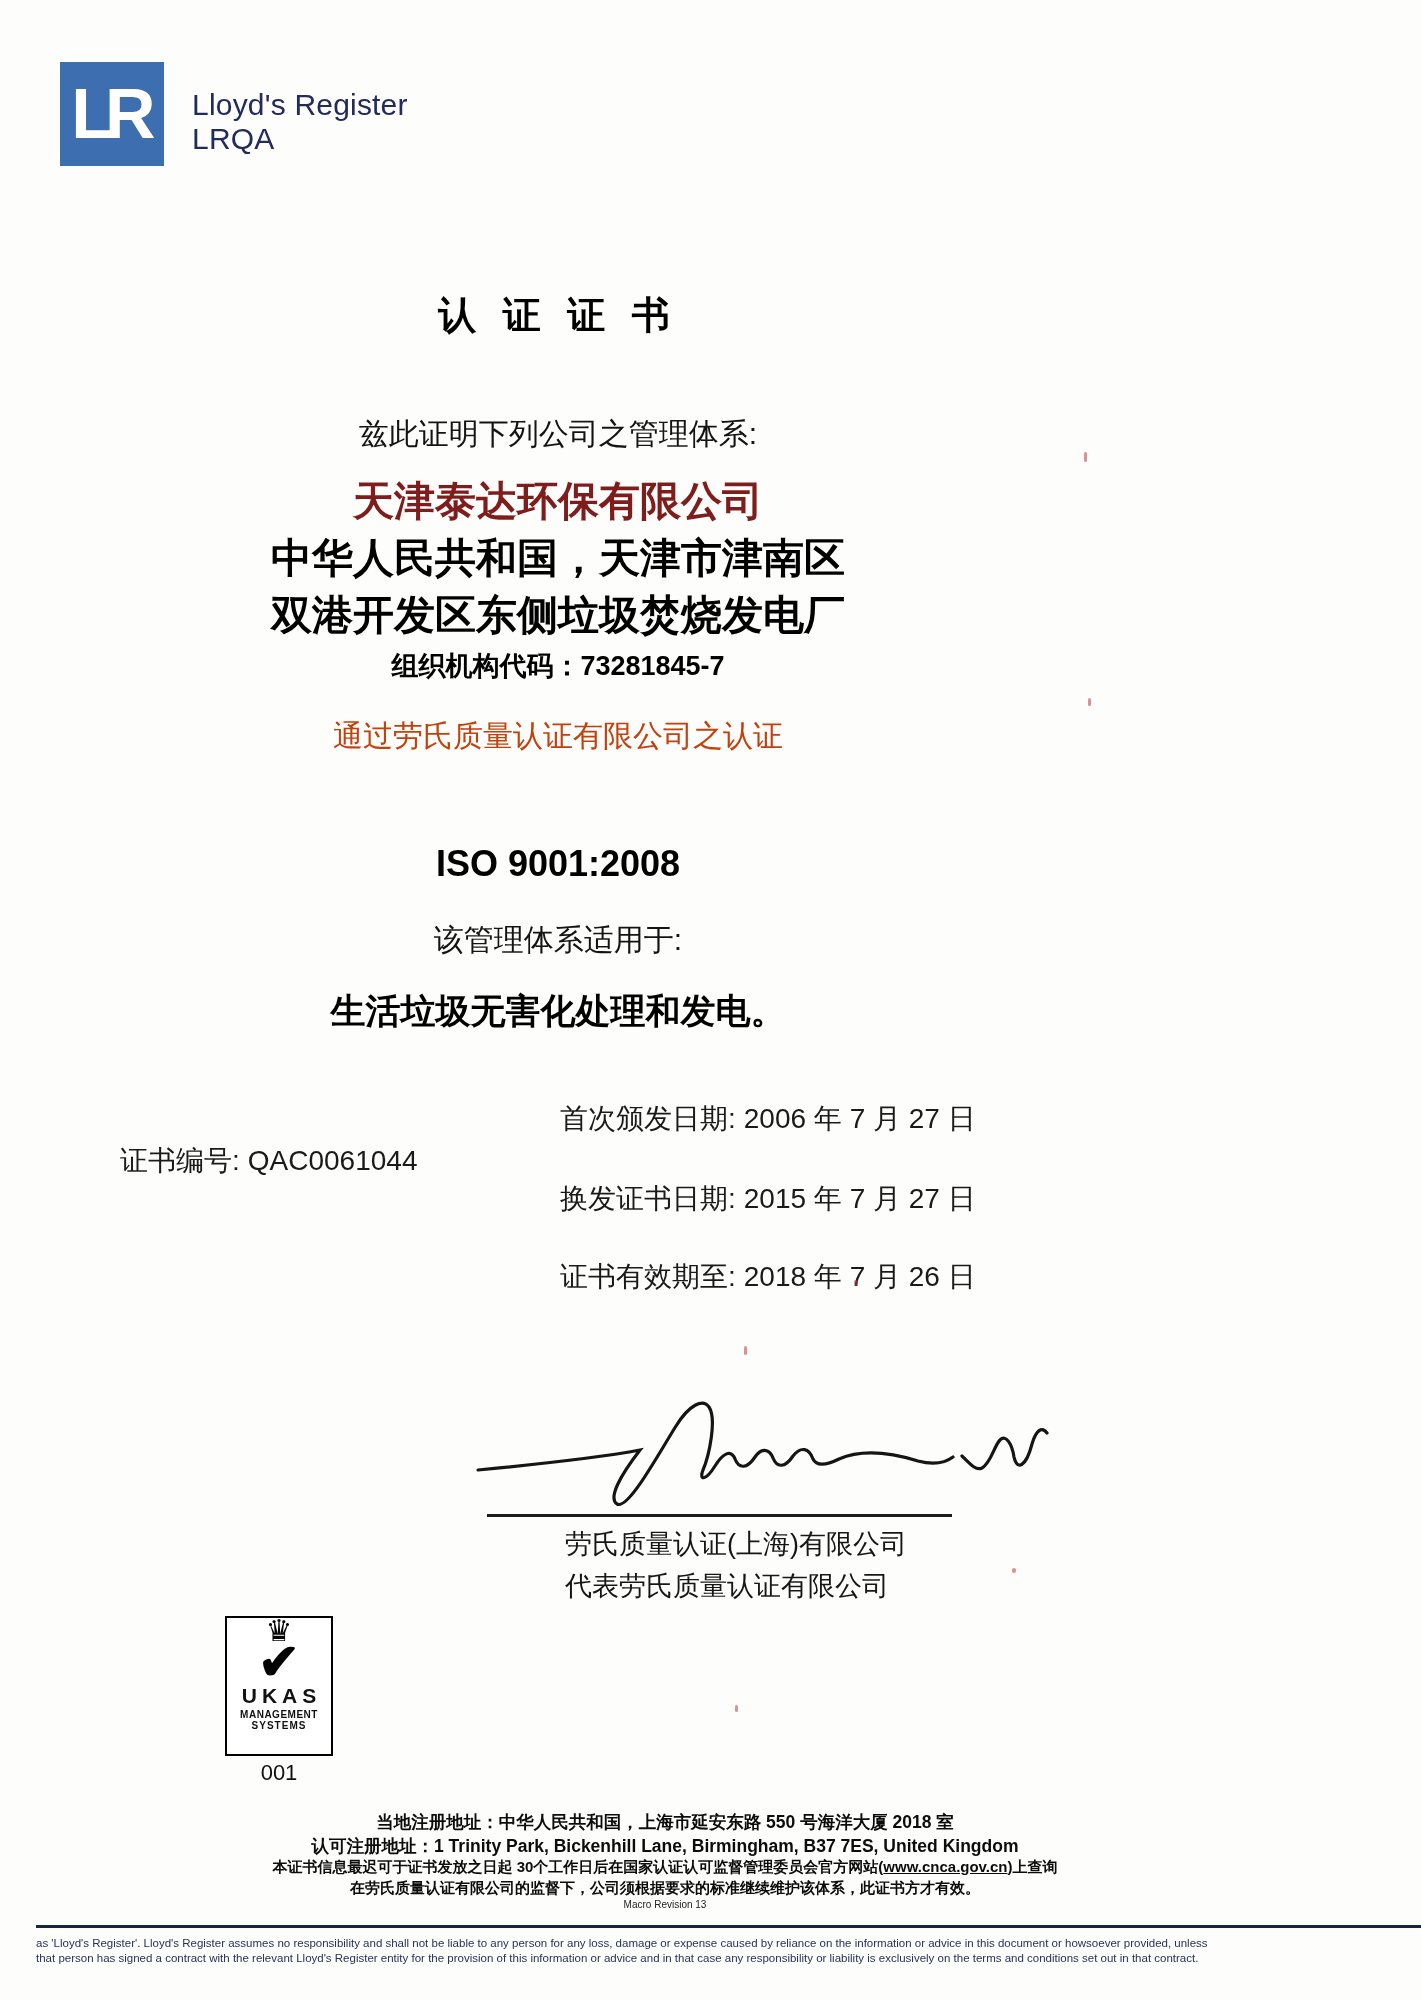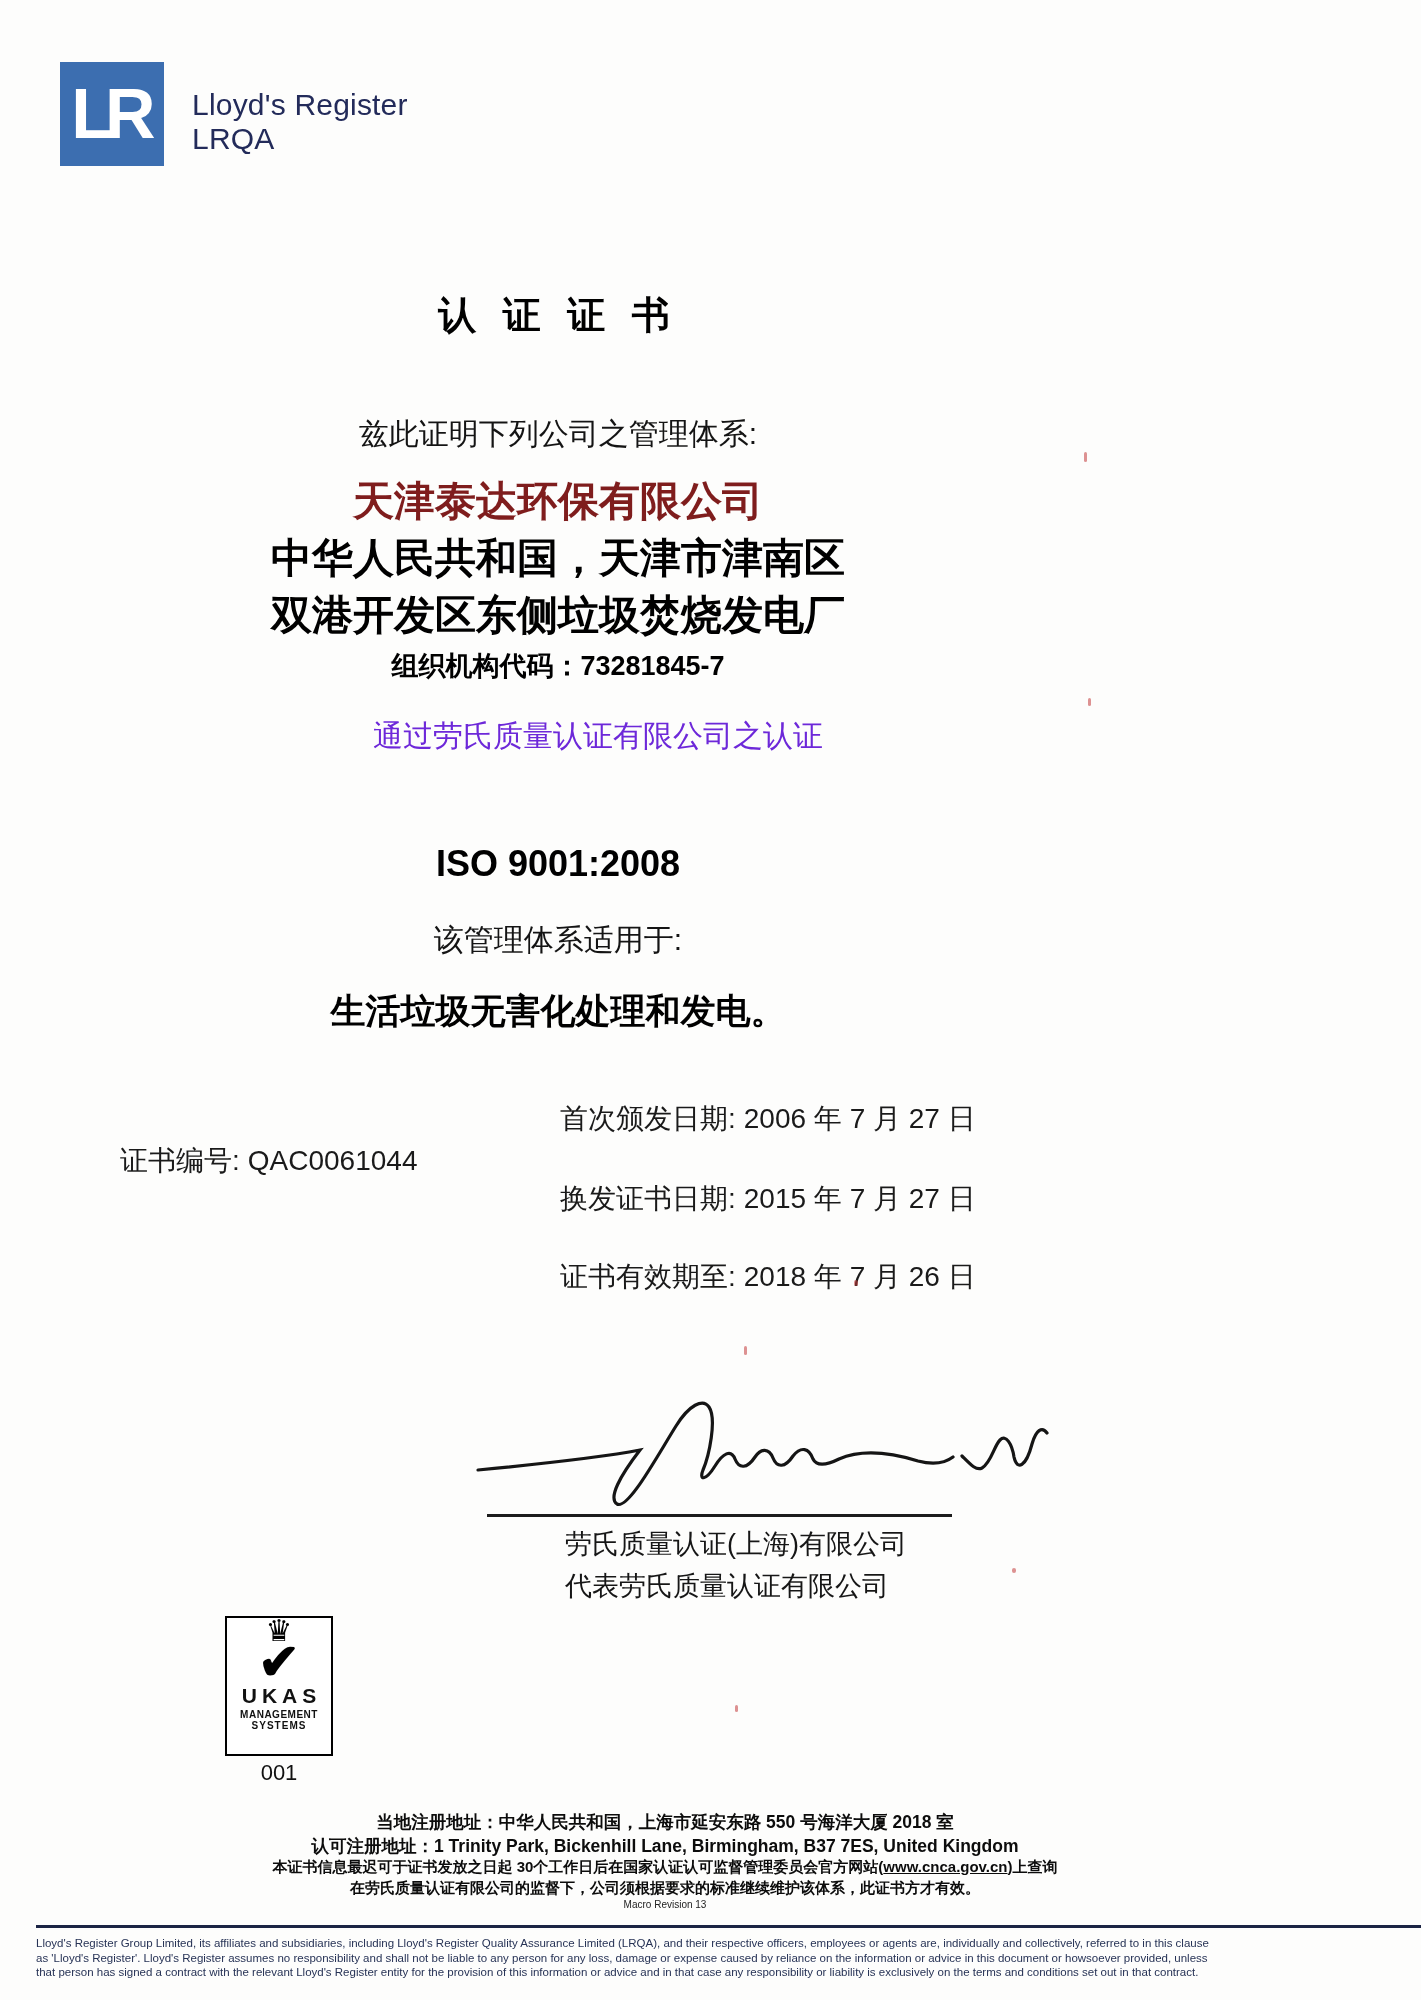--- a/index.html
+++ b/index.html
@@ -26,21 +26,21 @@
     font-size:30px;line-height:34px;color:#232b5a;letter-spacing:.2px;
   }
   
   .cc{position:absolute;left:0;width:1116px;text-align:center;}
   .title{top:290px;font-size:38px;font-weight:bold;letter-spacing:8px;color:#000;}
   .intro{top:414px;font-size:30px;color:#141414;}
   .company-name{top:474px;font-size:41px;font-weight:bold;color:#7f1d1d;}
   .company-addr1{top:531px;font-size:41px;font-weight:bold;color:#000;}
   .company-addr2{top:588px;font-size:41px;font-weight:bold;color:#000;}
   .org-code{top:648px;font-size:27px;font-weight:bold;color:#000;}
-  .stmt1{top:716px;font-size:30px;color:#6d28d9;padding-left:40px;}
+  .stmt1{top:716px;font-size:30px;color:#c2410c;}
   .stmt2{top:766px;font-size:30px;color:#141414;}
   .standard{top:843px;font-size:36px;font-weight:bold;color:#000;}
   .scope-label{top:920px;font-size:30px;color:#141414;}
   .scope{top:988px;font-size:35px;font-weight:bold;color:#000;}
   
   .cert-no{position:absolute;left:120px;top:1142px;font-size:28px;color:#1a1a1a;}
   .cert-no .num{margin-left:8px;}
   .date-row{position:absolute;left:560px;font-size:28px;color:#1a1a1a;white-space:nowrap;}
   .date-row .lbl{display:inline-block;width:176px;}
   .dr1{top:1100px;} .dr2{top:1180px;} .dr3{top:1258px;}
@@ -140,21 +140,20 @@
   <div class="fc f1">当地注册地址：中华人民共和国，上海市延安东路 550 号海洋大厦 2018 室</div>
   <div class="fc f2">认可注册地址：1 Trinity Park, Bickenhill Lane, Birmingham, B37 7ES, United Kingdom</div>
   <div class="fc f3">
     <span>本证书信息最迟可于证书发放之日起 30个工作日后在国家认证认可监督管理委员会官方网站(</span><span class="lnk">www.cnca.gov.cn</span><span>)上查询</span>
   </div>
   <div class="fc f4">在劳氏质量认证有限公司的监督下，公司须根据要求的标准继续维护该体系，此证书方才有效。</div>
   <div class="fc macro">Macro Revision 13</div>
 
   <div class="rule"></div>
   <div class="disclaimer">
-    <div>Lloyd's Register Group Limited, its affiliates and subsidiaries, including Lloyd's Register Quality Assurance Limited (LRQA), and their respective officers, employees or agents are, individually and collectively, referred to in this clause</div>
     <div>as 'Lloyd's Register'. Lloyd's Register assumes no responsibility and shall not be liable to any person for any loss, damage or expense caused by reliance on the information or advice in this document or howsoever provided, unless</div>
     <div>that person has signed a contract with the relevant Lloyd's Register entity for the provision of this information or advice and in that case any responsibility or liability is exclusively on the terms and conditions set out in that contract.</div>
   </div>
 
   <div class="speck" style="left:1084px;top:452px;width:3px;height:10px;"></div>
   <div class="speck" style="left:1088px;top:698px;width:3px;height:8px;"></div>
   <div class="speck" style="left:854px;top:1280px;width:4px;height:6px;"></div>
   <div class="speck" style="left:744px;top:1346px;width:3px;height:9px;"></div>
   <div class="speck" style="left:1012px;top:1568px;width:4px;height:5px;"></div>
   <div class="speck" style="left:735px;top:1705px;width:3px;height:7px;"></div>

